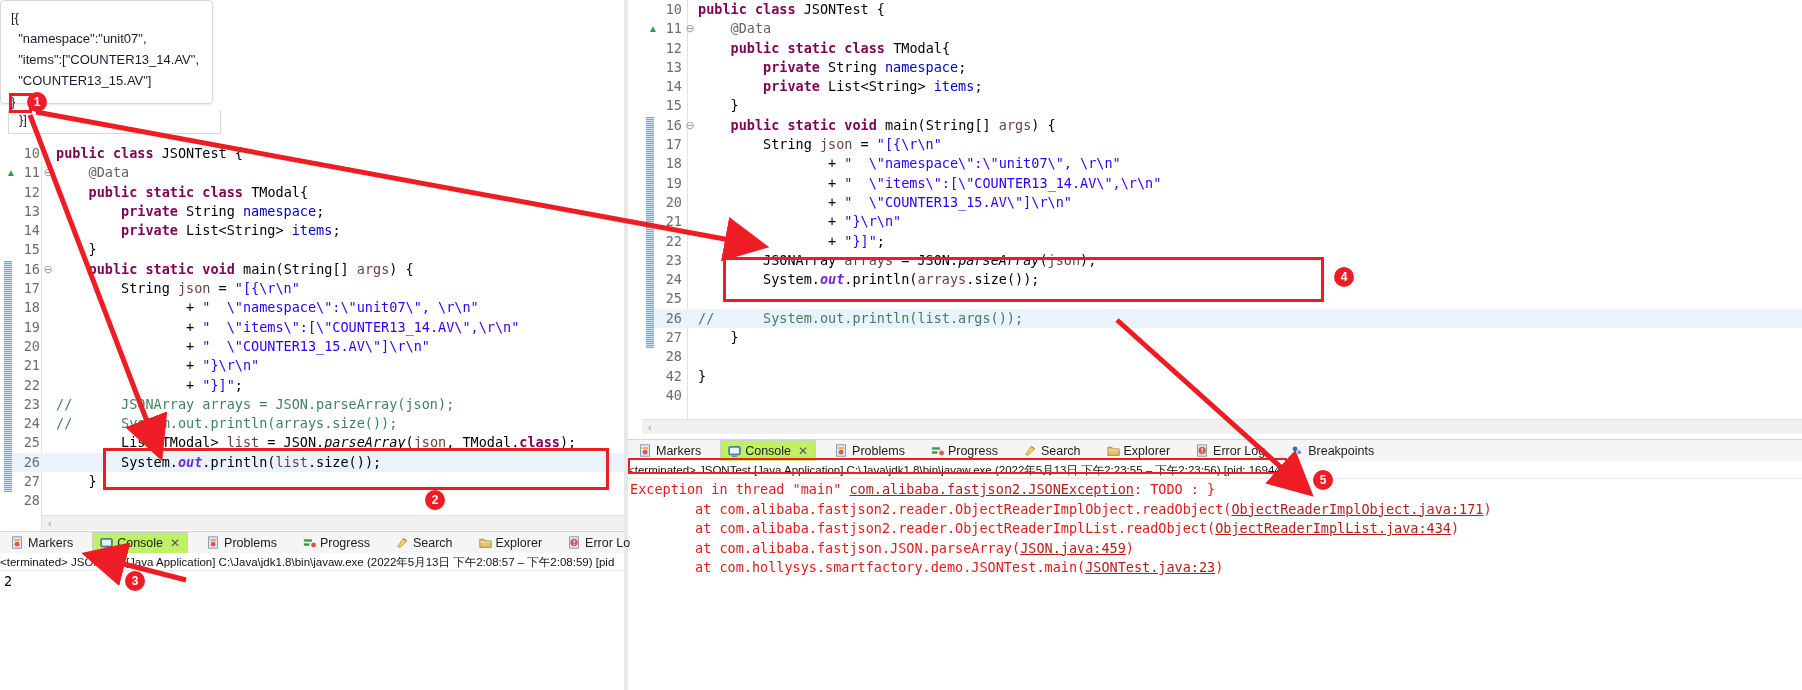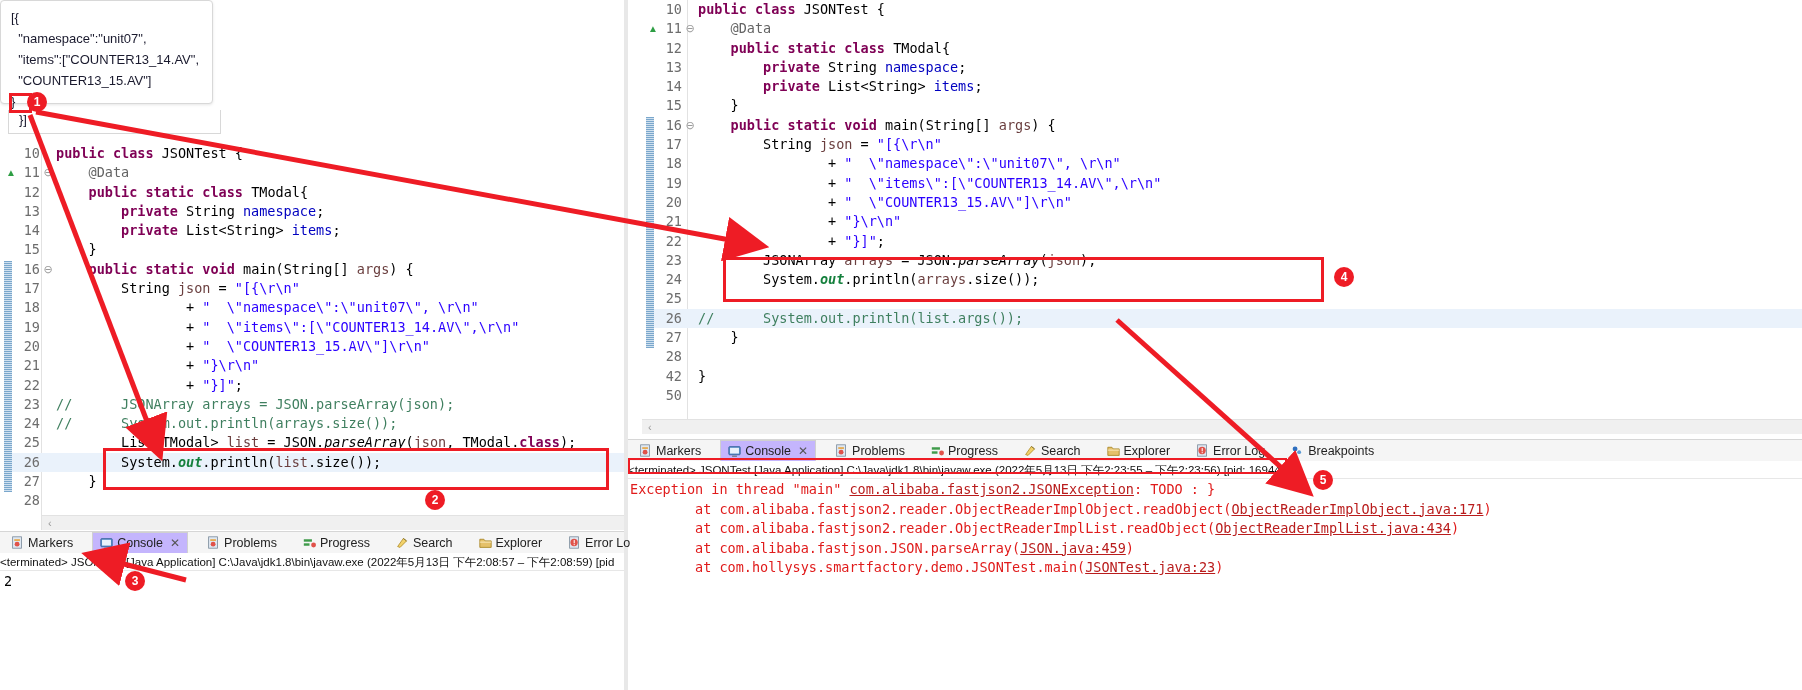--- a/index.html
+++ b/index.html
@@ -9,21 +9,21 @@
     background: #ffffff;
     font-family: "Liberation Sans", sans-serif;
     overflow: hidden;
   }
   #root { position: relative; width: 1802px; height: 690px; background:#fff; }
   .kw      { color:#7f0055; font-weight:bold; }
   .field   { color:#0000c0; }
   .str     { color:#2a00ff; }
   .cmt     { color:#3f7f5f; }
   .ann     { color:#646464; }
-  .stat    { color:#15803d; font-weight:bold; font-style:italic; }
+  .stat    { color:#6d28d9; font-weight:bold; font-style:italic; }
   .meth    { font-style:italic; }
   .param   { color:#6a3e3e; }
 
   
   .pane { position:absolute; background:#fff; }
 
   
   #json-popup {
     left: 8px; top: 6px; width: 213px; height: 104px;
     background:#ffffff;
@@ -85,21 +85,21 @@
 
   
   .viewbar {
     position:absolute; height:22px; background:#f5f5f5;
     border-top:1px solid #d6d6d6;
     display:flex; align-items:center; gap:12px;
     font-size:12.5px; color:#222; padding-left:4px;
     white-space:nowrap;
   }
   .vtab { display:flex; align-items:center; gap:4px; padding:0 7px; height:22px; }
-  .vtab.active { background:#c4b5fd; border:1px solid #d0d0d0; border-bottom:none; }
+  .vtab.active { background:#bef264; border:1px solid #d0d0d0; border-bottom:none; }
   .vtab .close { color:#555; font-size:12px; margin-left:3px; }
   .vico { width:13px; height:13px; display:inline-block; position:relative; flex:0 0 auto; }
 
   .termline {
     position:absolute; height:18px; background:#fff;
     font-size:11.5px; color:#111; line-height:18px;
     white-space:nowrap; overflow:hidden;
     border-bottom:1px solid #e7e7e7;
   }
   .console-out {
@@ -258,21 +258,21 @@
           <div class="cl" style="margin-left: 18px;"><span class="ln">20</span><span class="fold"></span><span class="src">                + <span class="str">"  \"COUNTER13_15.AV\"]\r\n"</span></span></div>
           <div class="cl" style="margin-left: 18px;"><span class="ln">21</span><span class="fold"></span><span class="src">                + <span class="str">"}\r\n"</span></span></div>
           <div class="cl" style="margin-left: 18px;"><span class="ln">22</span><span class="fold"></span><span class="src">                + <span class="str">"}]"</span>;</span></div>
           <div class="cl" style="margin-left: 18px;"><span class="ln">23</span><span class="fold"></span><span class="src">        JSONArray <span class="param">arrays</span> = JSON.<span class="meth">parseArray</span>(<span class="param">json</span>);</span></div>
           <div class="cl" style="margin-left: 18px;"><span class="ln">24</span><span class="fold"></span><span class="src">        System.<span class="stat">out</span>.println(<span class="param">arrays</span>.size());</span></div>
           <div class="cl" style="margin-left: 18px;"><span class="ln">25</span><span class="fold"></span></div>
           <div class="cl hl" style="margin-left: 18px;"><span class="ln">26</span><span class="fold"></span><span class="src"><span class="cmt">//      System.out.println(list.args());</span></span></div>
           <div class="cl" style="margin-left: 18px;"><span class="ln">27</span><span class="fold"></span><span class="src">    }</span></div>
           <div class="cl" style="margin-left: 18px;"><span class="ln">28</span><span class="fold"></span><span class="src"></span></div>
           <div class="cl" style="margin-left: 18px;"><span class="ln">42</span><span class="fold"></span><span class="src">}</span></div>
-          <div class="cl" style="margin-left: 18px;"><span class="ln">50</span><span class="fold"></span><span class="src"></span></div>
+          <div class="cl" style="margin-left: 18px;"><span class="ln">40</span><span class="fold"></span><span class="src"></span></div>
           <div class="chgbar" style="left: 18px; top: 116.8px; height: 231.6px; background: repeating-linear-gradient(0deg, rgb(122, 167, 204) 0px, rgb(122, 167, 204) 1px, rgb(207, 224, 239) 1px, rgb(207, 224, 239) 2px);"></div>
         </div>
       <div class="hscroll" style="left:14px;">‹</div>
     </div>
   </div>
 
   <div class="viewbar" id="right-viewbar" style="left:628px; top:439px; width:1174px;">
       <div class="vtab">
         <span class="vico"><svg width="13" height="13" viewBox="0 0 16 16">
             <rect x="2" y="1" width="11" height="14" fill="#dfe8f2" stroke="#7a8a9a"></rect>

